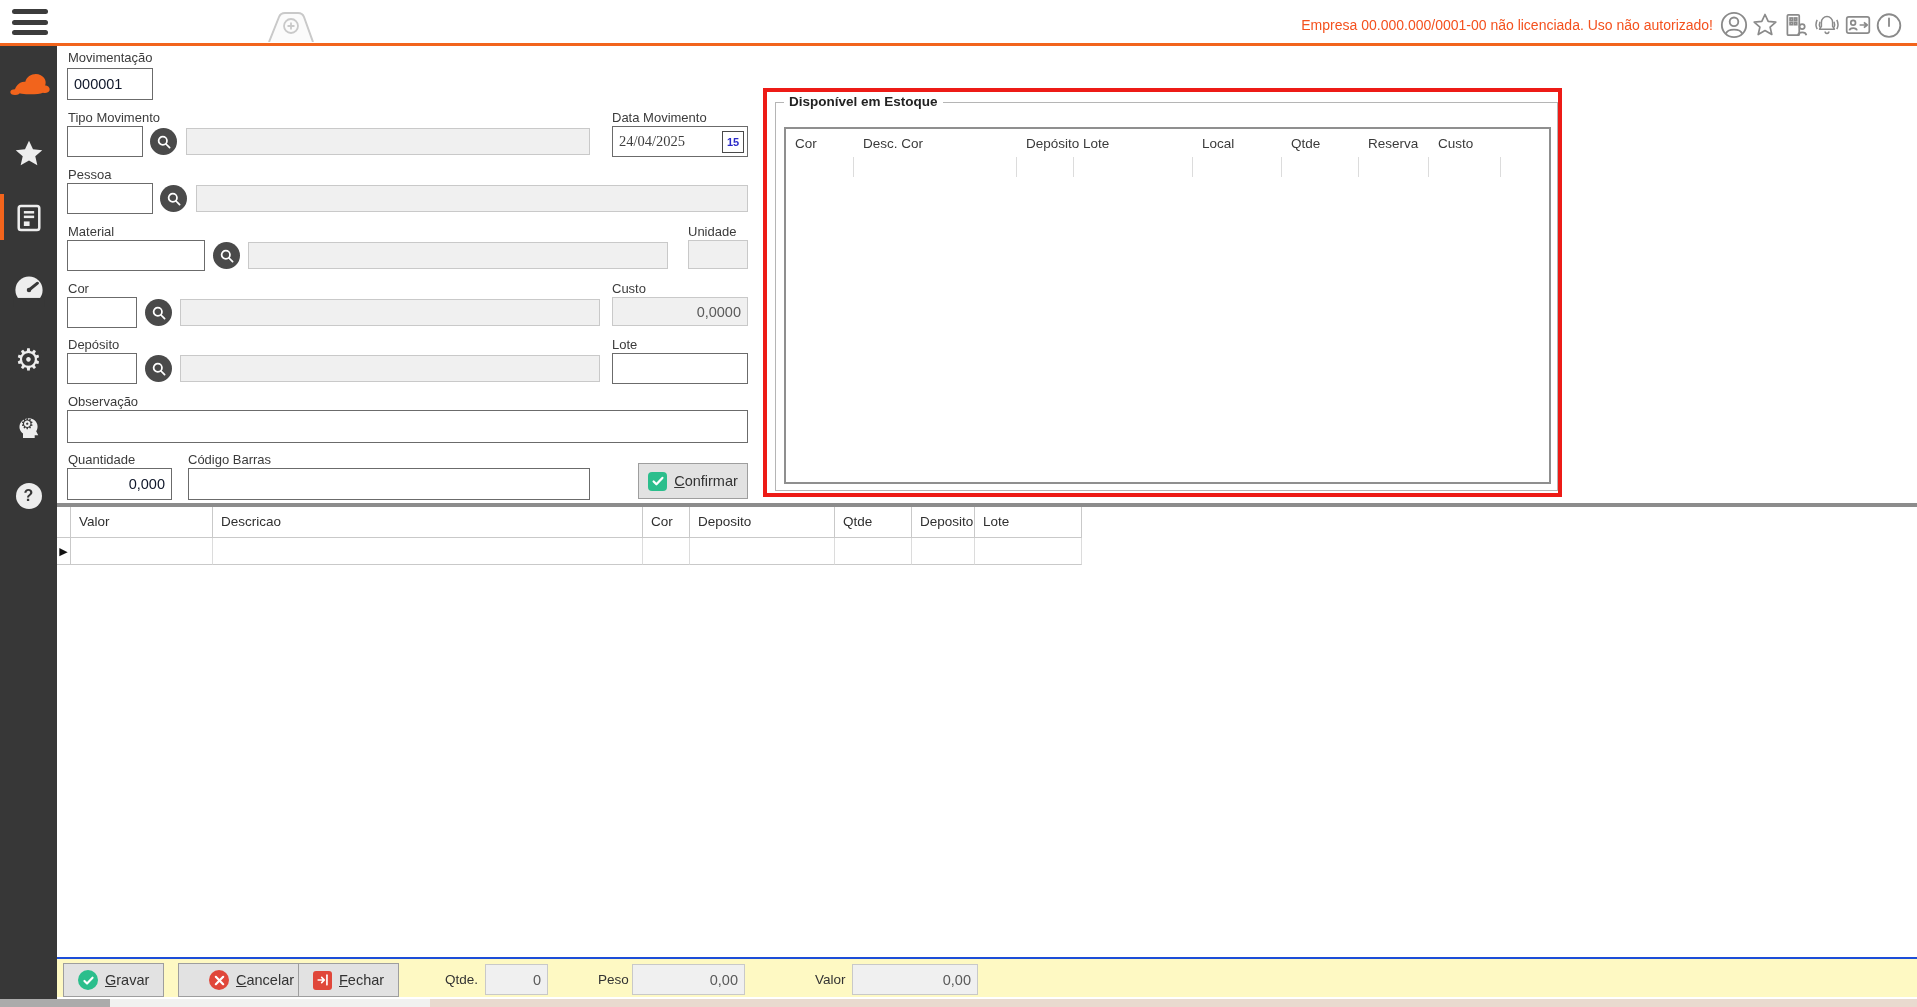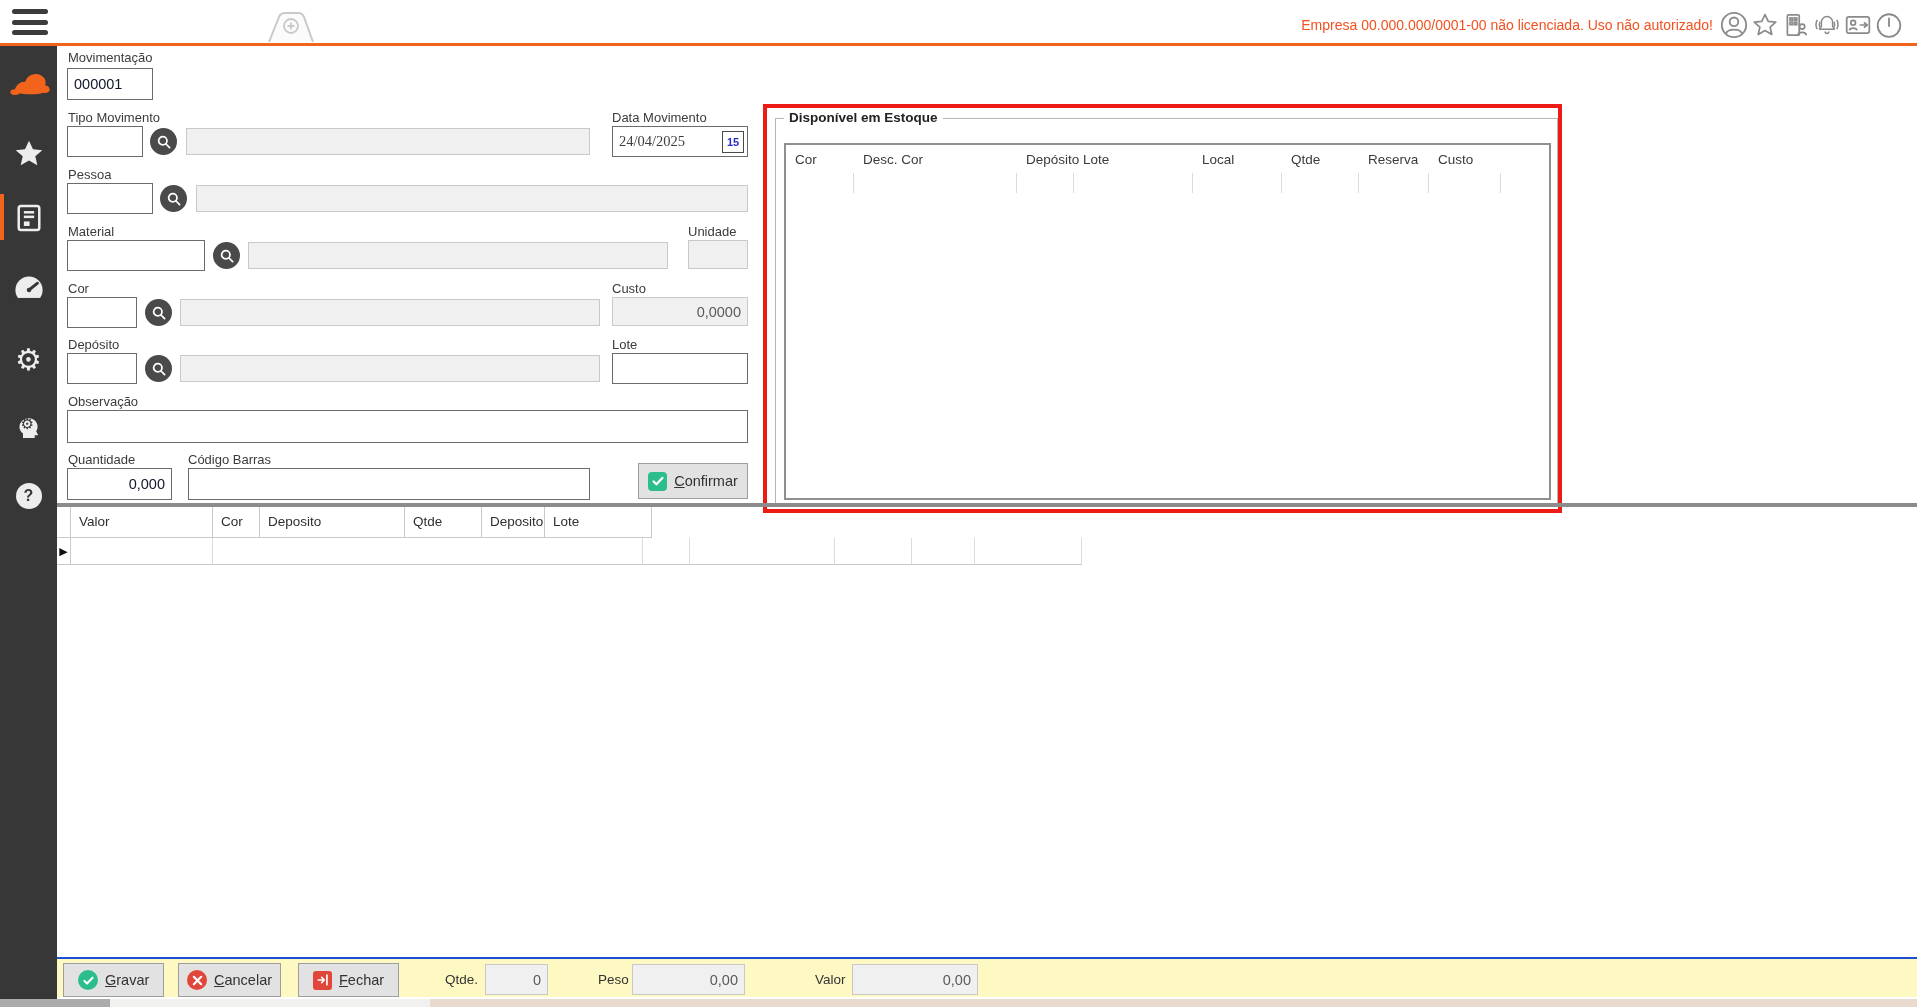--- a/index.html
+++ b/index.html
@@ -33,21 +33,21 @@
   .search-btn{position:absolute;width:27px;height:27px;border-radius:50%;background:#4A4A4A;display:flex;align-items:center;justify-content:center;cursor:pointer;border:none;padding:0;}
   .datebox{position:absolute;box-sizing:border-box;background:#fff;border:1px solid #6B6B6B;display:flex;align-items:center;}
   .datebox .dtxt{font-size:14.5px;color:#3F3F3F;padding-left:6px;flex:1;font-family:Liberation Serif, serif;}
   .cal-btn{width:22px;height:22px;margin-right:3px;box-sizing:border-box;border:1px solid #4A4A4A;background:#fff;color:#2B2BC8;font-weight:bold;font-size:11px;display:flex;align-items:center;justify-content:center;cursor:pointer;font-family:"Liberation Sans",sans-serif;padding:0;}
   .btn-like{display:flex;align-items:center;justify-content:center;gap:7px;box-sizing:border-box;background:#E2E2E2;border:1px solid #9E9E9E;font-family:"Liberation Sans",sans-serif;font-size:14.5px;color:#333;cursor:pointer;}
   .ico-sq-green{width:19px;height:19px;border-radius:4px;background:#2BBE8C;display:flex;align-items:center;justify-content:center;}
   .ico-ci-green{width:20px;height:20px;border-radius:50%;background:#2BBE8C;display:flex;align-items:center;justify-content:center;}
   .ico-ci-red{width:20px;height:20px;border-radius:50%;background:#E0473A;display:flex;align-items:center;justify-content:center;}
   .ico-sq-red{width:19px;height:19px;border-radius:3px;background:#E0473A;display:flex;align-items:center;justify-content:center;}
   
-  .red-panel{position:absolute;left:763px;top:104px;width:799px;height:409px;box-sizing:border-box;border:4px solid #ED1B16;background:#fff;text-decoration:underline;}
+  .red-panel{position:absolute;left:763px;top:88px;width:799px;height:409px;box-sizing:border-box;border:4px solid #ED1B16;background:#fff;text-decoration:underline;}
   .groupbox{position:absolute;left:8px;top:10px;width:783px;height:389px;box-sizing:border-box;border:1px solid #B5B5B5;}
   .groupbox-title{position:absolute;left:8px;top:-9px;background:#fff;padding:0 5px;font-size:13.5px;font-weight:bold;color:#222;}
   .est-table{position:absolute;left:8px;top:24px;width:767px;height:357px;box-sizing:border-box;border:2px solid #8F8F8F;background:#fff;}
   .est-head{display:flex;height:28px;align-items:center;font-size:13.5px;color:#3A3A3A;}
   .est-head div{box-sizing:border-box;padding-left:9px;}
   .est-ticks{display:flex;height:20px;}
   .est-ticks div{box-sizing:border-box;border-right:1px solid #DCDCDC;}
   
   .grid-sep{position:absolute;left:57px;top:503px;width:1860px;height:4px;background:#8C8C8C;}
   .grid{position:absolute;left:57px;top:507px;display:flex;flex-direction:column;}
@@ -294,20 +294,21 @@
         </div>
       </div>
     </div>
   </div>
 
   <div class="grid-sep"></div>
   <div class="grid">
     <div class="g-head">
       <div class="g-sel"></div>
       <div style="width:142px;">Valor</div>
+      <div style="width:430px;">Descricao</div>
       <div style="width:47px;">Cor</div>
       <div style="width:145px;">Deposito</div>
       <div style="width:77px;">Qtde</div>
       <div style="width:63px;">Deposito</div>
       <div style="width:107px;">Lote</div>
     </div>
     <div class="g-row">
       <div class="g-sel">
           <span class="sel-arrow">▶</span>
         </div>
@@ -323,21 +324,21 @@
 
   <div class="footer">
     <button class="btn-like" style="position:absolute;left:6px;top:4px;height:34px;padding:0 14px;">
       <span class="ico-ci-green">
         <svg width="13" height="13" viewBox="0 0 16 16" fill="none" stroke="#fff" stroke-width="2.6" stroke-linecap="round" stroke-linejoin="round">
             <path d="M3 8.5 l3.2 3.2 L13 4.5"></path>
           </svg>
       </span>
       <span><span class="u">G</span><span>ravar</span></span>
     </button>
-    <button class="btn-like" style="position:absolute;left:121px;top:4px;height:34px;padding:0 8px;">
+    <button class="btn-like" style="position:absolute;left:121px;top:4px;height:34px;padding:0 30px;">
       <span class="ico-ci-red">
         <svg width="11" height="11" viewBox="0 0 12 12" stroke="#fff" stroke-width="2.4" stroke-linecap="round">
             <line x1="2" y1="2" x2="10" y2="10"></line>
             <line x1="10" y1="2" x2="2" y2="10"></line>
           </svg>
       </span>
       <span><span class="u">C</span><span>ancelar</span></span>
     </button>
     <button class="btn-like" style="position:absolute;left:241px;top:4px;height:34px;padding:0 14px;">
       <span class="ico-sq-red">

